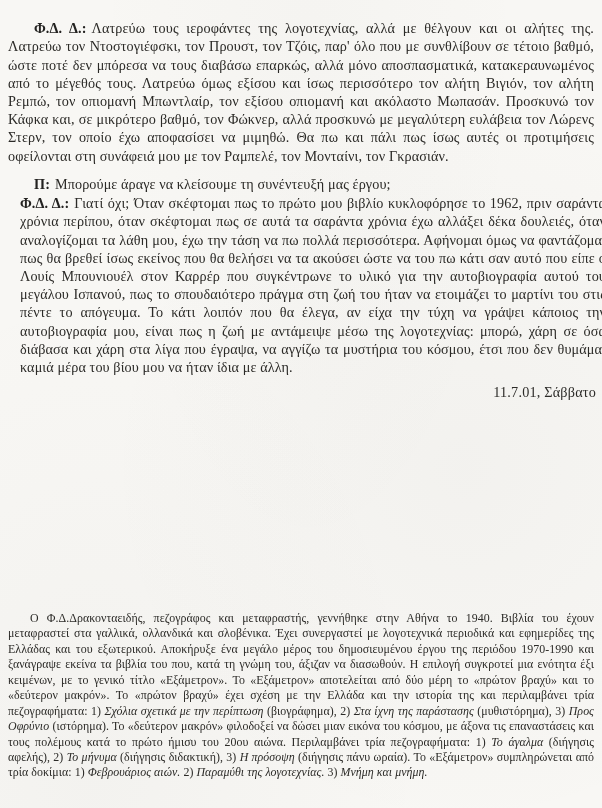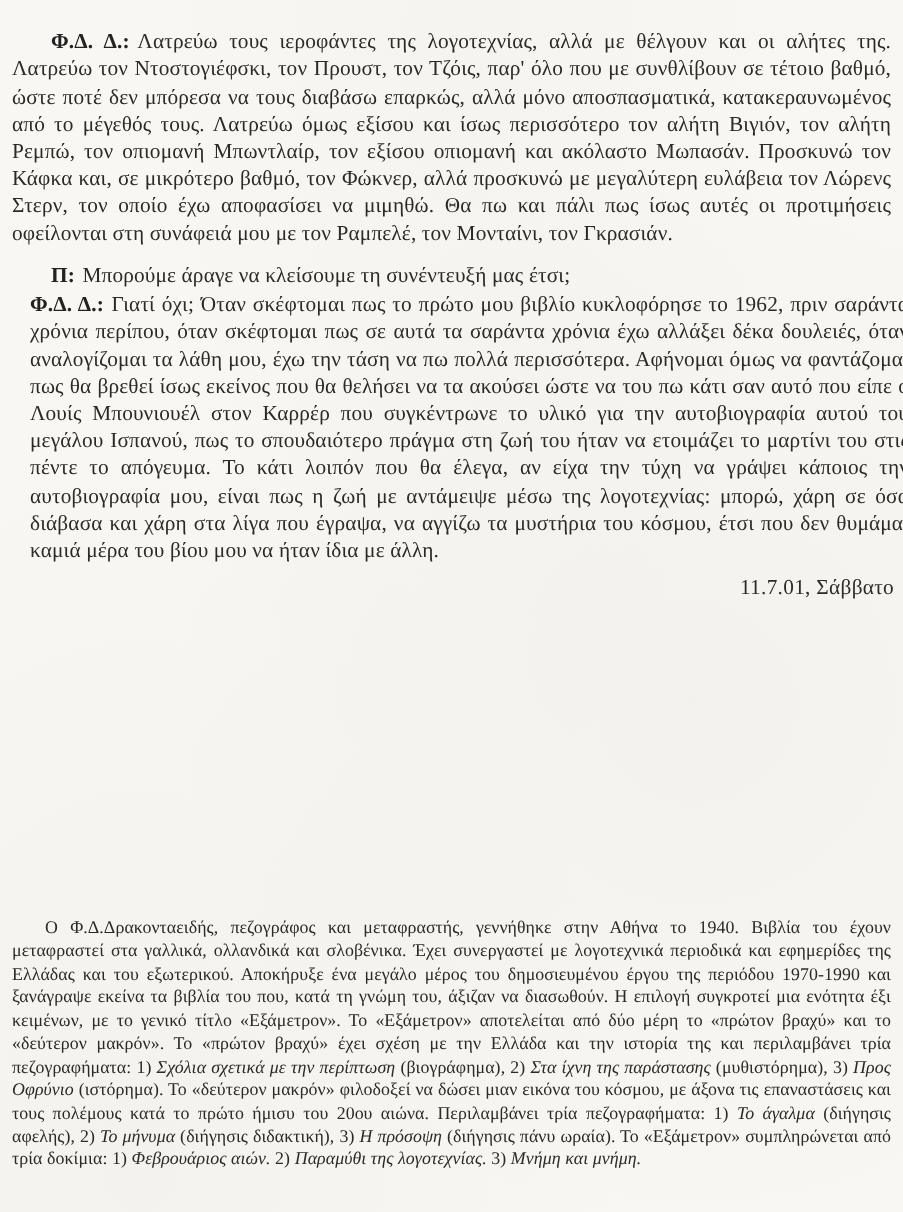--- a/index.html
+++ b/index.html
@@ -65,21 +65,21 @@
   }
   .i { font-style: italic; }
 </style>
 </head>
 <body>
 
 <div class="sheet">
 
   <p class="block main-text indent-main answer-1"><span class="speaker">Φ.Δ. Δ.:</span><span>Λατρεύω τους ιεροφάντες της λογοτεχνίας, αλλά με θέλγουν και οι αλήτες της. Λατρεύω τον Ντοστογιέφσκι, τον Προυστ, τον Τζόις, παρ' όλο που με συνθλίβουν σε τέτοιο βαθμό, ώστε ποτέ δεν μπόρεσα να τους διαβάσω επαρκώς, αλλά μόνο αποσπασματικά, κατακεραυνωμένος από το μέγεθός τους. Λατρεύω όμως εξίσου και ίσως περισσότερο τον αλήτη Βιγιόν, τον αλήτη Ρεμπώ, τον οπιομανή Μπωντλαίρ, τον εξίσου οπιομανή και ακόλαστο Μωπασάν. Προσκυνώ τον Κάφκα και, σε μικρότερο βαθμό, τον Φώκνερ, αλλά προσκυνώ με μεγαλύτερη ευλάβεια τον Λώρενς Στερν, τον οποίο έχω αποφασίσει να μιμηθώ. Θα πω και πάλι πως ίσως αυτές οι προτιμήσεις οφείλονται στη συνάφειά μου με τον Ραμπελέ, τον Μονταίνι, τον Γκρασιάν.</span></p>
 
-  <p class="block main-text indent-main question-line"><span class="speaker">Π:</span><span>Μπορούμε άραγε να κλείσουμε τη συνέντευξή μας έτσι;</span></p>
+  <p class="block main-text indent-main question-line"><span class="speaker">Π:</span><span>Μπορούμε άραγε να κλείσουμε τη συνέντευξή μας έργου;</span></p>
 
   <p class="block main-text answer-2"><span class="speaker">Φ.Δ. Δ.:</span><span>Γιατί όχι; Όταν σκέφτομαι πως το πρώτο μου βιβλίο κυκλοφόρησε το 1962, πριν σαράντα χρόνια περίπου, όταν σκέφτομαι πως σε αυτά τα σαράντα χρόνια έχω αλλάξει δέκα δουλειές, όταν αναλογίζομαι τα λάθη μου, έχω την τάση να πω πολλά περισσότερα. Αφήνομαι όμως να φαντάζομαι πως θα βρεθεί ίσως εκείνος που θα θελήσει να τα ακούσει ώστε να του πω κάτι σαν αυτό που είπε ο Λουίς Μπουνιουέλ στον Καρρέρ που συγκέντρωνε το υλικό για την αυτοβιογραφία αυτού του μεγάλου Ισπανού, πως το σπουδαιότερο πράγμα στη ζωή του ήταν να ετοιμάζει το μαρτίνι του στις πέντε το απόγευμα. Το κάτι λοιπόν που θα έλεγα, αν είχα την τύχη να γράψει κάποιος την αυτοβιογραφία μου, είναι πως η ζωή με αντάμειψε μέσω της λογοτεχνίας: μπορώ, χάρη σε όσα διάβασα και χάρη στα λίγα που έγραψα, να αγγίζω τα μυστήρια του κόσμου, έτσι που δεν θυμάμαι καμιά μέρα του βίου μου να ήταν ίδια με άλλη.</span></p>
 
   <p class="dateline">11.7.01, Σάββατο</p>
 
   <p class="block bio-note"><span>Ο Φ.Δ.Δρακονταειδής, πεζογράφος και μεταφραστής, γεννήθηκε στην Αθήνα το 1940. Βιβλία του έχουν μεταφραστεί στα γαλλικά, ολλανδικά και σλοβένικα. Έχει συνεργαστεί με λογοτεχνικά περιοδικά και εφημερίδες της Ελλάδας και του εξωτερικού. Αποκήρυξε ένα μεγάλο μέρος του δημοσιευμένου έργου της περιόδου 1970-1990 και ξανάγραψε εκείνα τα βιβλία του που, κατά τη γνώμη του, άξιζαν να διασωθούν. Η επιλογή συγκροτεί μια ενότητα έξι κειμένων, με το γενικό τίτλο «Εξάμετρον». Το «Εξάμετρον» αποτελείται από δύο μέρη το «πρώτον βραχύ» και το «δεύτερον μακρόν». Το «πρώτον βραχύ» έχει σχέση με την Ελλάδα και την ιστορία της και περιλαμβάνει τρία πεζογραφήματα: 1) </span><span class="i">Σχόλια σχετικά με την περίπτωση</span><span> (βιογράφημα), 2) </span><span class="i">Στα ίχνη της παράστασης</span><span> (μυθιστόρημα), 3) </span><span class="i">Προς Οφρύνιο</span><span> (ιστόρημα). Το «δεύτερον μακρόν» φιλοδοξεί να δώσει μιαν εικόνα του κόσμου, με άξονα τις επαναστάσεις και τους πολέμους κατά το πρώτο ήμισυ του 20ου αιώνα. Περιλαμβάνει τρία πεζογραφήματα: 1) </span><span class="i">Το άγαλμα</span><span> (διήγησις αφελής), 2) </span><span class="i">Το μήνυμα</span><span> (διήγησις διδακτική), 3) </span><span class="i">Η πρόσοψη</span><span> (διήγησις πάνυ ωραία). Το «Εξάμετρον» συμπληρώνεται από τρία δοκίμια: 1) </span><span class="i">Φεβρουάριος αιών.</span><span> 2) </span><span class="i">Παραμύθι της λογοτεχνίας.</span><span> 3) </span><span class="i">Μνήμη και μνήμη.</span></p>
 
 </div>
 
 </body></html>

